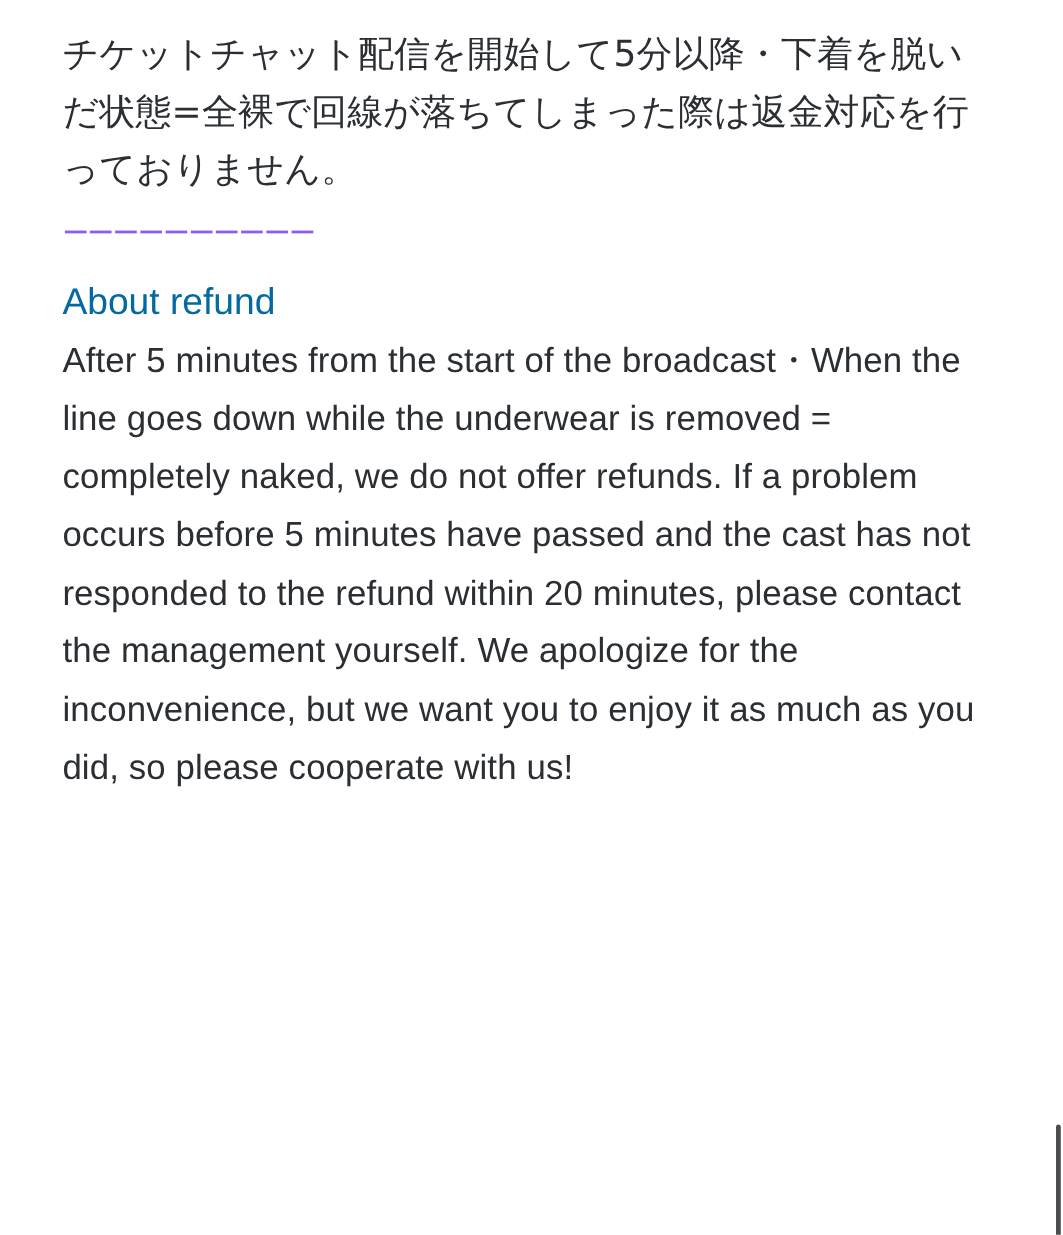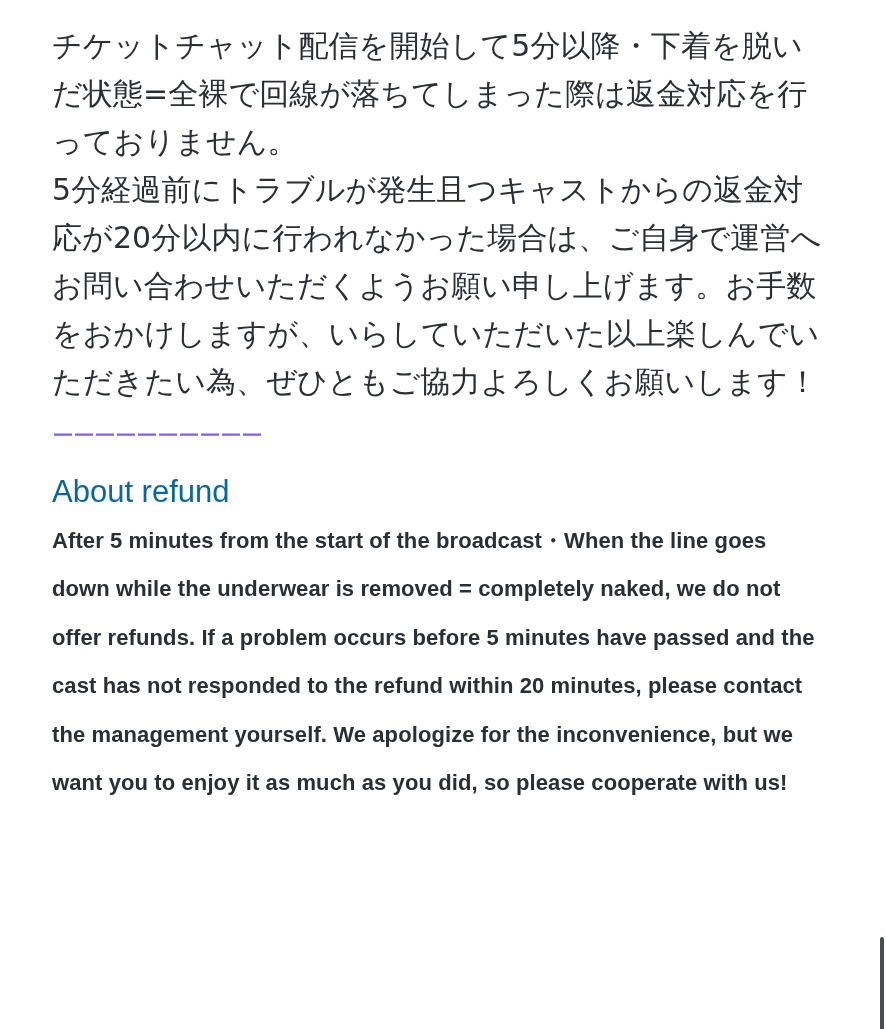--- a/index.html
+++ b/index.html
@@ -40,23 +40,22 @@
   .divider-line {
     margin: 6px 0 8px 0;
     font-size: 22px;
     line-height: 48px;
     letter-spacing: -1px;
     color: #8b5cf6;
     font-family: "DejaVu Sans", "Liberation Sans", sans-serif;
     white-space: pre;
   }
   .para-en {
-    font-size: 22px;
+    font-size: 29px;
     line-height: 48.5px;
-    font-weight: bold;
   }
   .heading-en {
     font-size: 31px;
     line-height: 48.5px;
     margin: 0;
     color: #0369a1;
   }
   .scrollbar {
     position: absolute;
     right: 2px;
@@ -68,21 +67,20 @@
     opacity: 0.85;
   }
 </style>
 </head>
 <body>
 
 <div class="page">
 
   <p class="para para-jp">チケットチャット配信を開始して5分以降・下着を脱いだ状態=全裸で回線が落ちてしまった際は返金対応を行っておりません。</p>
 
-  <p class="para para-jp">5分経過前にトラブルが発生且つキャストからの返金対応が20分以内に行われなかった場合は、ご自身で運営へお問い合わせいただくようお願い申し上げます。お手数をおかけしますが、いらしていただいた以上楽しんでいただきたい為、ぜひともご協力よろしくお願いします！</p>
 
   <div class="divider-line">ーーーーーーーーーー</div>
 
   <p class="heading-en">About refund</p>
 
   <p class="para para-en">After 5 minutes from the start of the broadcast・When the line goes down while the underwear is removed = completely naked, we do not offer refunds. If a problem occurs before 5 minutes have passed and the cast has not responded to the refund within 20 minutes, please contact the management yourself. We apologize for the inconvenience, but we want you to enjoy it as much as you did, so please cooperate with us!</p>
 
   <div class="scrollbar"></div>
 </div>
 

